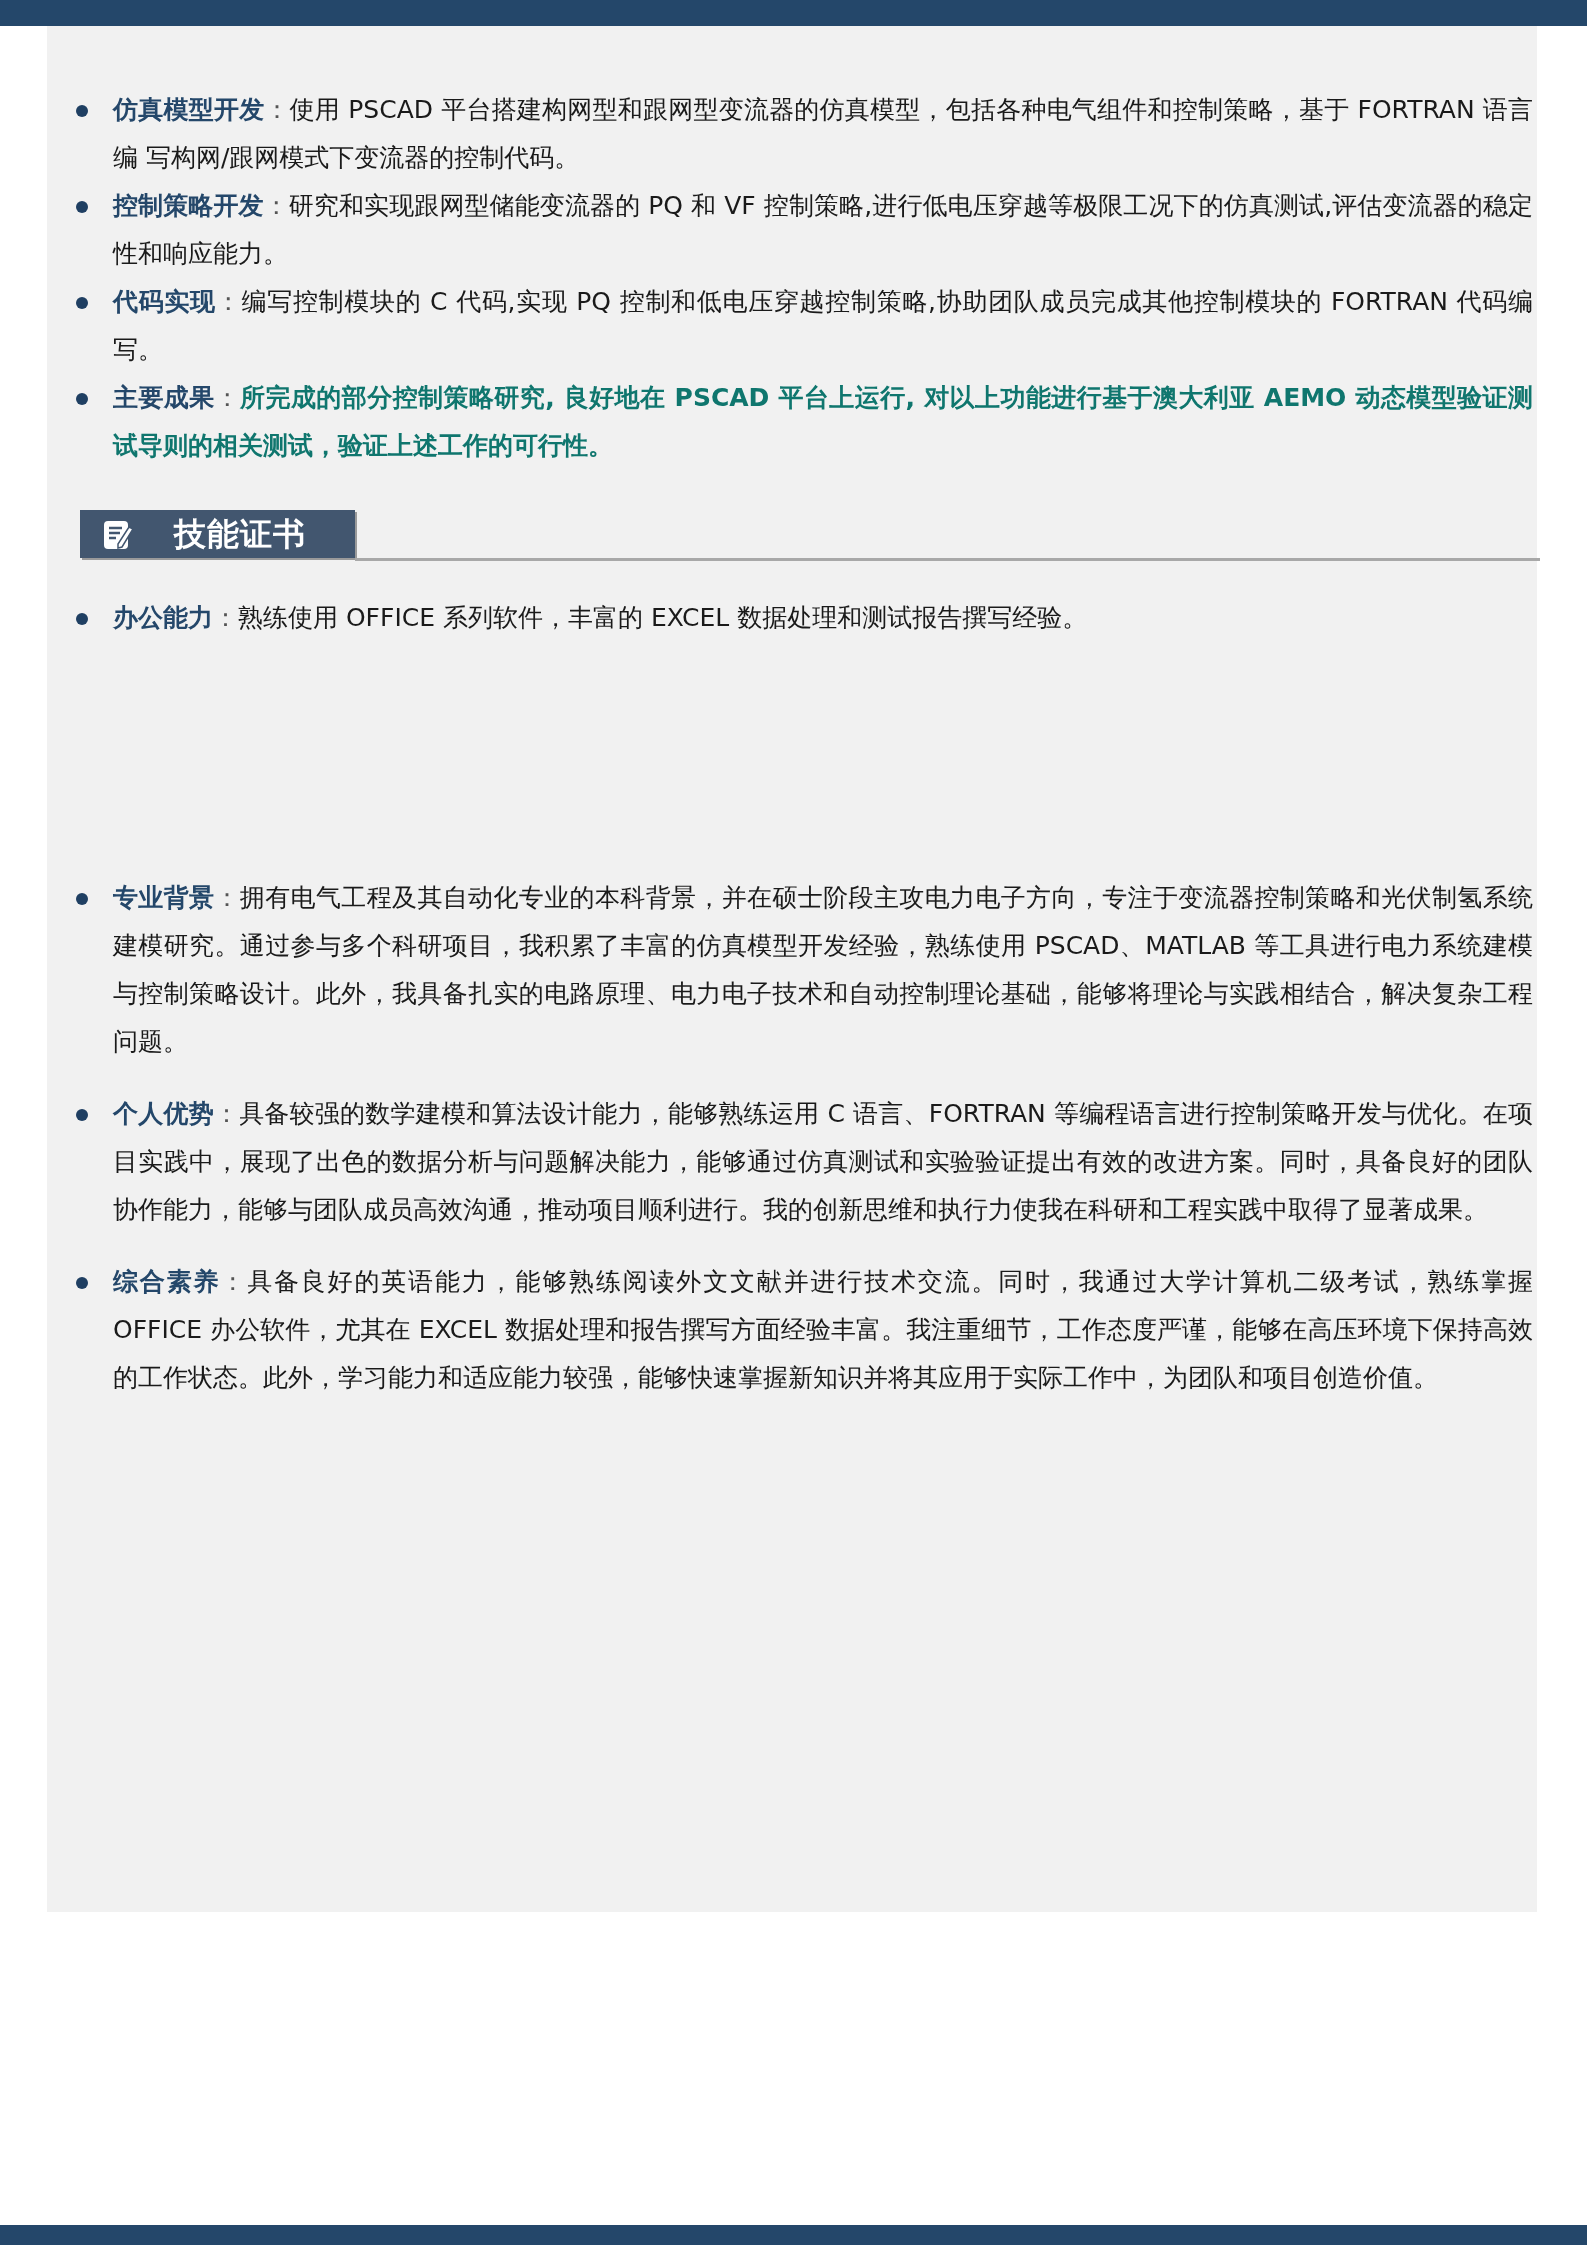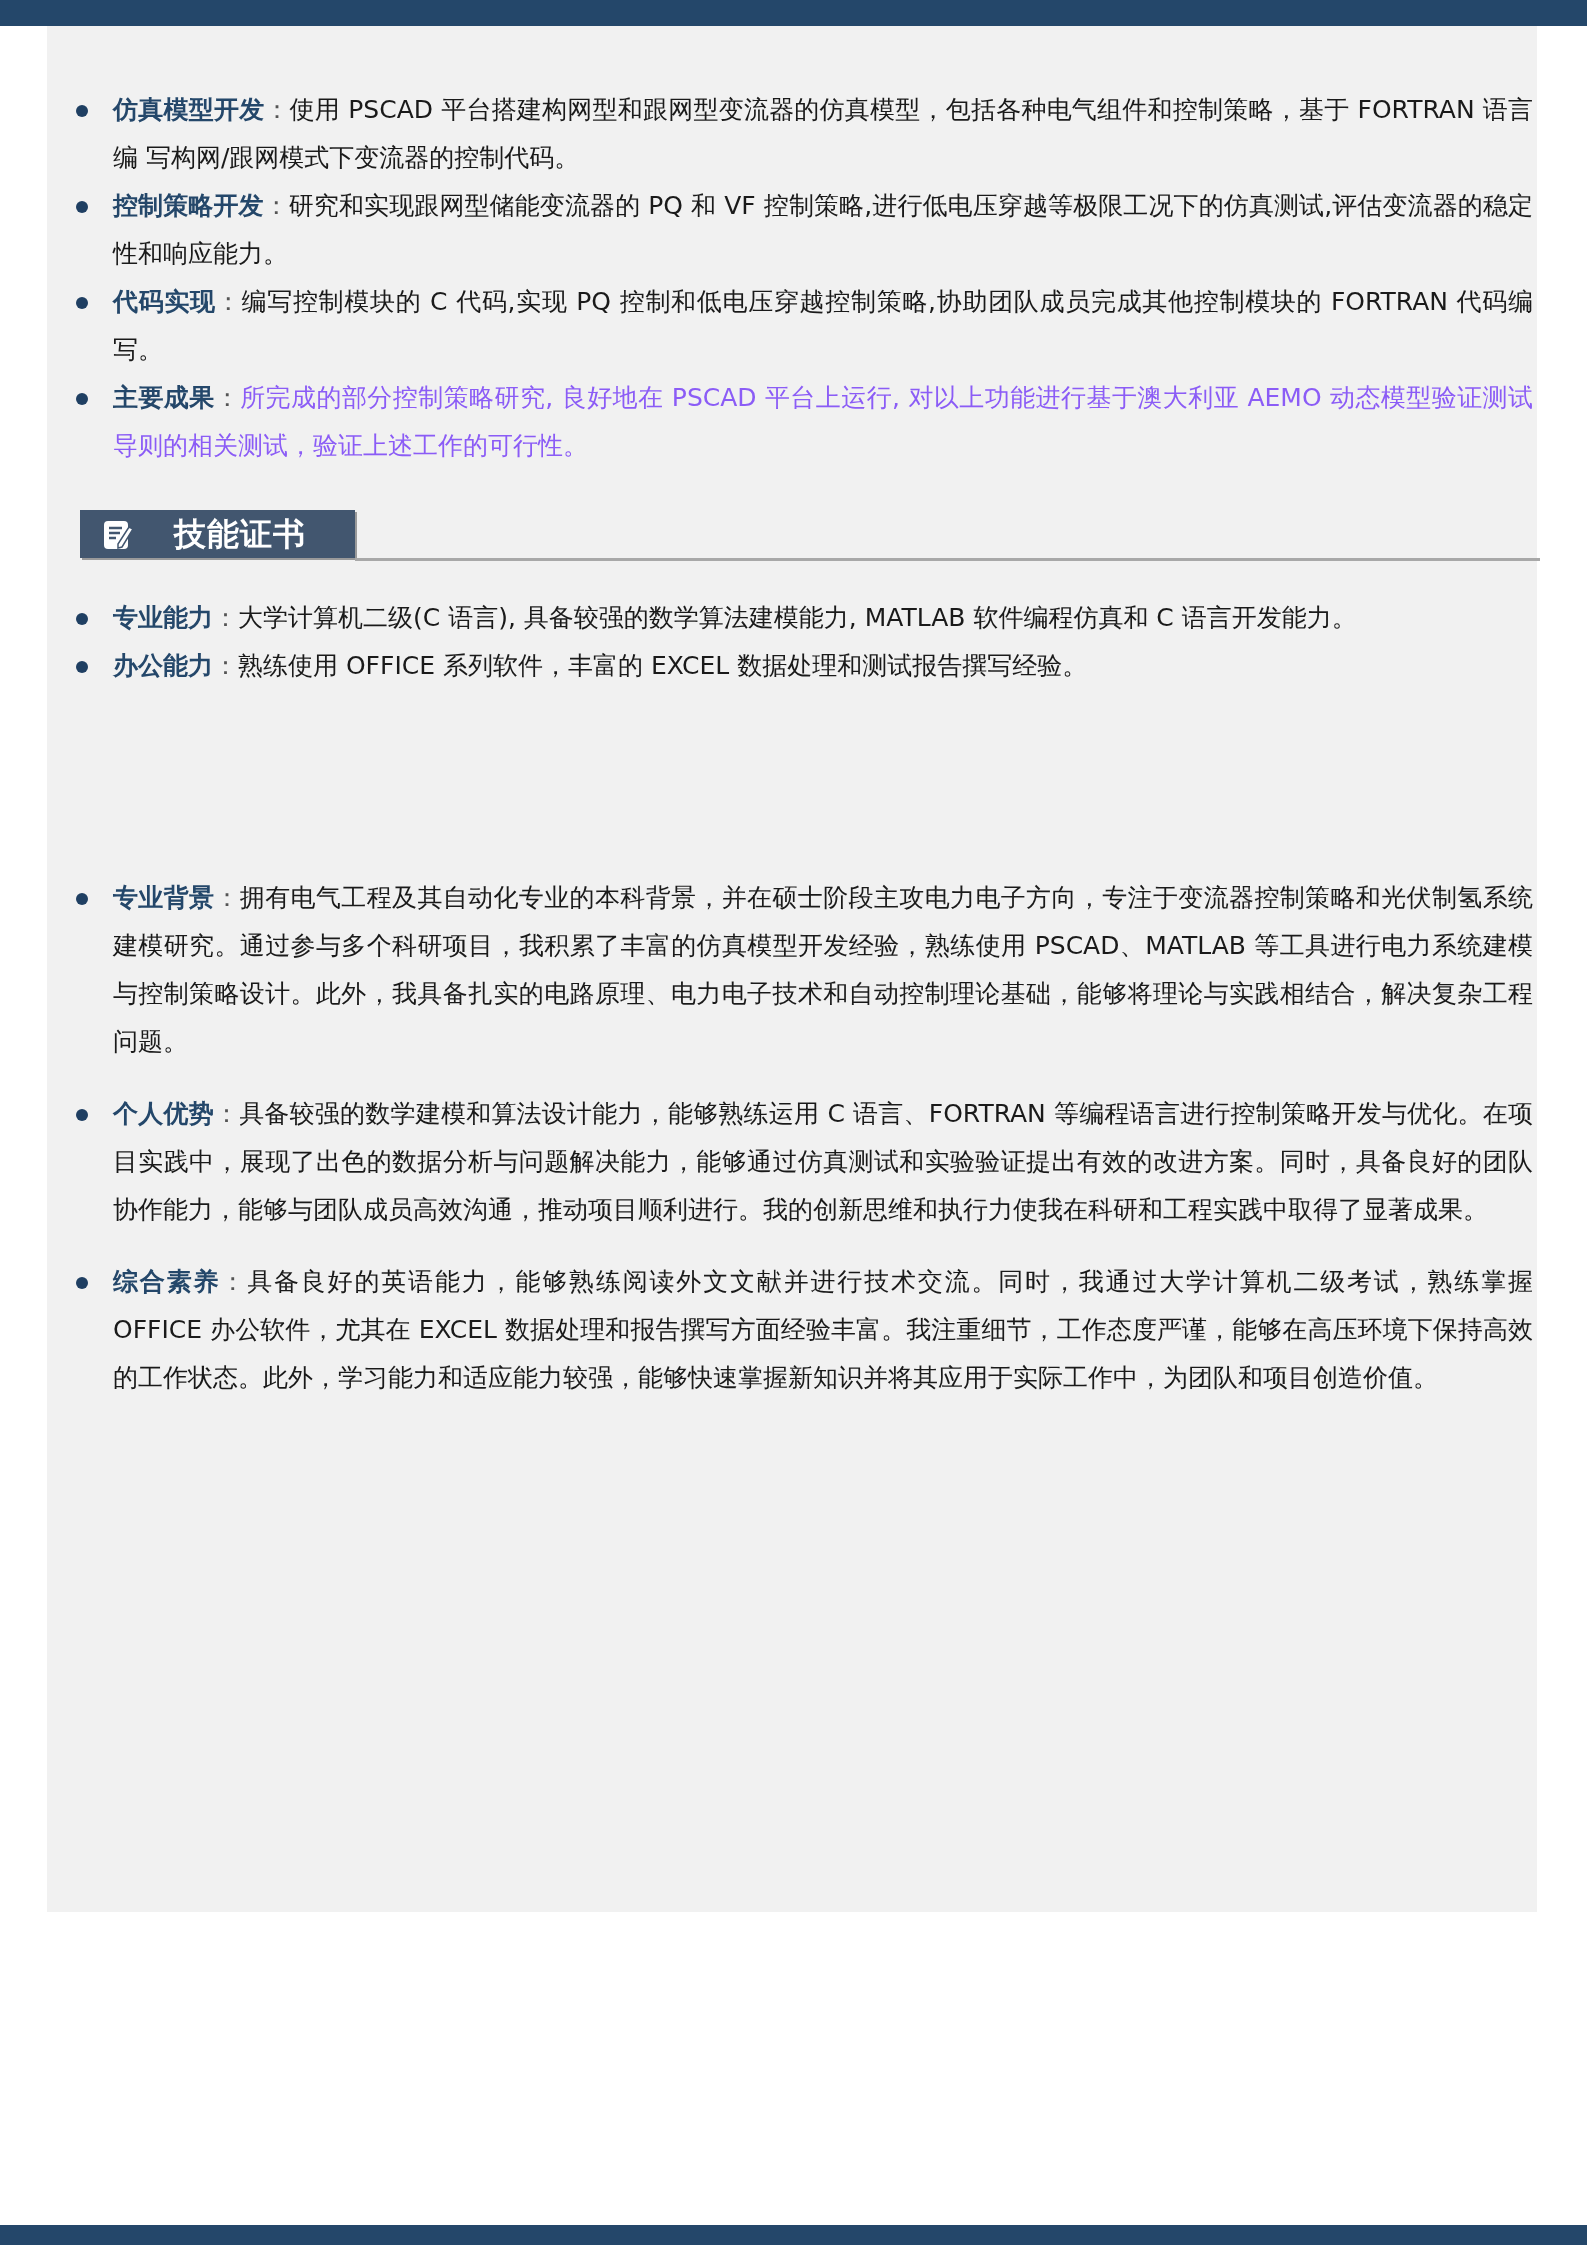--- a/index.html
+++ b/index.html
@@ -38,21 +38,21 @@
     ul.items li .bullet {
       position: absolute; left: -37px; top: 19px;
       width: 12px; height: 12px; border-radius: 50%;
       background: #1f3f62;
     }
     .label {
       color: #24476a;
       font-weight: bold;
     }
     .colon { color: #555; }
-    .bold-text { font-weight: normal; color: #8b5cf6; }
+    .bold-text { font-weight: bold; color: #0f766e; }
     .section-head {
       position: absolute; left: 33px; height: 48px; width: 1460px;
     }
     .section-head .box {
       position: absolute; left: 0; top: 0; width: 275px; height: 48px;
       background: #42566f;
       box-shadow: 2px 2px 0 #9a9a9a;
     }
     .section-head .rule {
       position: absolute; left: 275px; top: 48px; width: 1185px; height: 3px;
@@ -105,24 +105,20 @@
         </svg>
       </span>
       <span class="title">技能证书</span>
     </div>
     <div class="rule"></div>
   </div>
 
   <ul class="items" style="top: 568px;">
     <li>
       <span class="bullet"></span>
-      <span class="label">专业能力</span><span class="colon">：</span><span>大学计算机二级(C 语言), 具备较强的数学算法建模能力, MATLAB 软件编程仿真和 C 语言开发能力。</span>
-    </li>
-    <li>
-      <span class="bullet"></span>
       <span class="label">办公能力</span><span class="colon">：</span><span>熟练使用  OFFICE  系列软件，丰富的  EXCEL 数据处理和测试报告撰写经验。</span>
     </li>
   </ul>
 
 
   <ul class="items" style="top: 848px;">
     <li>
       <span class="bullet"></span>
       <span class="label">专业背景</span><span class="colon">：</span><span>拥有电气工程及其自动化专业的本科背景，并在硕士阶段主攻电力电子方向，专注于变流器控制策略和光伏制氢系统建模研究。通过参与多个科研项目，我积累了丰富的仿真模型开发经验，熟练使用 PSCAD、MATLAB 等工具进行电力系统建模与控制策略设计。此外，我具备扎实的电路原理、电力电子技术和自动控制理论基础，能够将理论与实践相结合，解决复杂工程问题。</span>
     </li>

